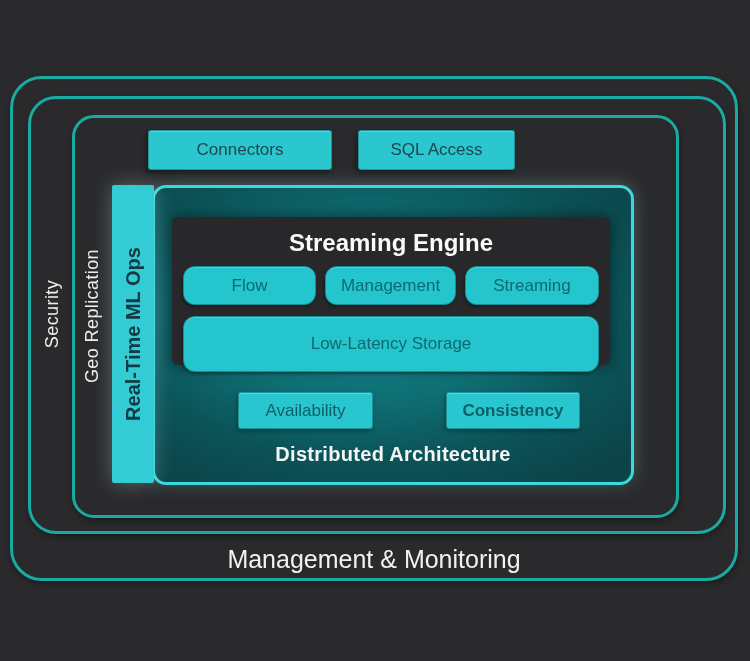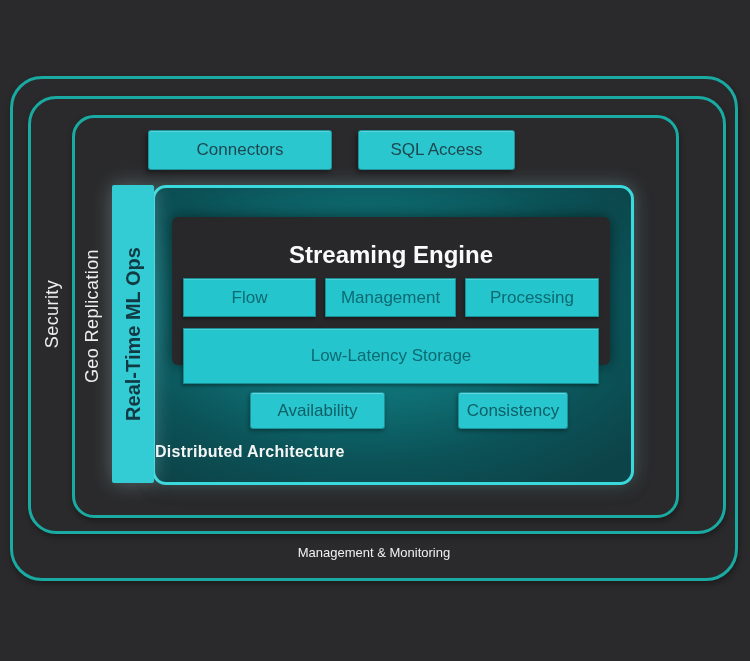--- a/index.html
+++ b/index.html
@@ -17,21 +17,21 @@
 
   
   .vlabel { position:absolute; width:220px; height:22px; display:flex;
             align-items:center; justify-content:center; transform:rotate(-90deg);
             color:#ededed; font-size:18px; letter-spacing:0.4px; }
   .vlabel.security { left:-58px; top:303px; }
   .vlabel.geo      { left:-18px; top:305px; }
 
   
   .hlabel { position:absolute; left:10px; width:728px; top:545px;
-            text-align:center; font-size:13px; color:#f1f1f1; }
+            text-align:center; font-size:25px; color:#f1f1f1; }
 
   
   .chip { background:#2bc7cf; border-radius:3px; display:flex; align-items:center;
           justify-content:center; font-size:17px; color:#1d4850;
           border:1px solid rgba(8,50,56,0.35); box-sizing:border-box;
           box-shadow:-2px 3px 5px rgba(0,0,0,0.4), inset 0 1px 0 rgba(255,255,255,0.22); }
   .topchip { position:absolute; top:130px; height:40px; }
   .top1 { left:148px; width:184px; }
   .top2 { left:314px; width:157px;margin-left:44px; }
   .top3 { left:481px; width:156px; }
@@ -49,40 +49,40 @@
   .panel { position:absolute; left:152px; top:185px; width:482px; height:300px;
            box-sizing:border-box; border:3px solid #3ad9dc; border-radius:14px;
            background:radial-gradient(ellipse 75% 70% at 45% 42%,
                       #118a8e 0%, #0e6d72 45%, #0b5358 72%, #0c4348 100%);
            box-shadow:0 0 18px rgba(160,230,235,0.35), 0 5px 16px rgba(0,0,0,0.35);
            z-index:2; }
 
   
   .engine { position:absolute; left:17px; top:29px; width:438px; height:148px;
             background:#28282b; border-radius:6px; box-sizing:border-box;
-            padding:24px 11px 11px; box-shadow:0 0 16px rgba(0,0,0,0.55); }
+            padding:12px 11px 11px; box-shadow:0 0 16px rgba(0,0,0,0.55); }
   .engine-title { text-align:center; font-size:24px; font-weight:bold;
                   color:#fafafa; line-height:28px; }
   .engine-row { display:flex; gap:9px; margin-top:9px; height:39px; }
   .echip { background:#25c5cd; display:flex; align-items:center; justify-content:center;
-           font-size:17px; color:#0c6b72; border-radius:0; box-sizing:border-box;
+           font-size:17px; color:#0c6b72; border-radius:12px; box-sizing:border-box;
            border:1px solid rgba(8,60,64,0.4);
            box-shadow:-1px 2px 3px rgba(0,0,0,0.35), inset 0 1px 0 rgba(255,255,255,0.18); }
   .m1 { flex:0 0 133px; } .m2 { flex:0 0 131px; } .m3 { flex:1; }
   .storage { margin-top:11px; height:56px; }
 
   
   .pair-row { position:absolute; left:0; right:0; top:204px; display:flex;
               justify-content:center; gap:73px;margin-left:32px; }
   .pchip { height:37px; background:#28c6ce; color:#0f5f66;
            box-shadow:-1px 2px 4px rgba(0,0,0,0.35), inset 0 1px 0 rgba(255,255,255,0.3); }
-  .p1 { width:135px; } .p2 { width:110px; }
+  .p1 { width:135px; } .p2 { width:134px;font-weight:bold; }
 
-  .panel-title { position:absolute; left:0; right:0; top:255px; text-align:left;
-                 font-size:16px; font-weight:bold; color:#f5f5f5; letter-spacing:0.3px; }
+  .panel-title { position:absolute; left:0; right:0; top:255px; text-align:center;
+                 font-size:20px; font-weight:bold; color:#f5f5f5; letter-spacing:0.3px; }
 </style>
 </head>
 <body>
 
 <div class="stage">
 
   <div class="ring ring1"></div>
   <div class="ring ring2"></div>
   <div class="ring ring3"></div>
 
@@ -96,21 +96,21 @@
 
   <div class="chip topchip top1">Connectors</div>
   <div class="chip topchip top2">SQL Access</div>
 
   <div class="panel">
     <div class="engine">
       <div class="engine-title">Streaming Engine</div>
       <div class="engine-row">
         <div class="echip m1">Flow</div>
         <div class="echip m2">Management</div>
-        <div class="echip m3">Processing</div>
+        <div class="echip m3">Streaming</div>
       </div>
       <div class="echip storage">Low-Latency Storage</div>
     </div>
     <div class="pair-row">
       <div class="chip pchip p1">Availability</div>
       <div class="chip pchip p2">Consistency</div>
     </div>
     <div class="panel-title">Distributed Architecture</div>
   </div>
 

